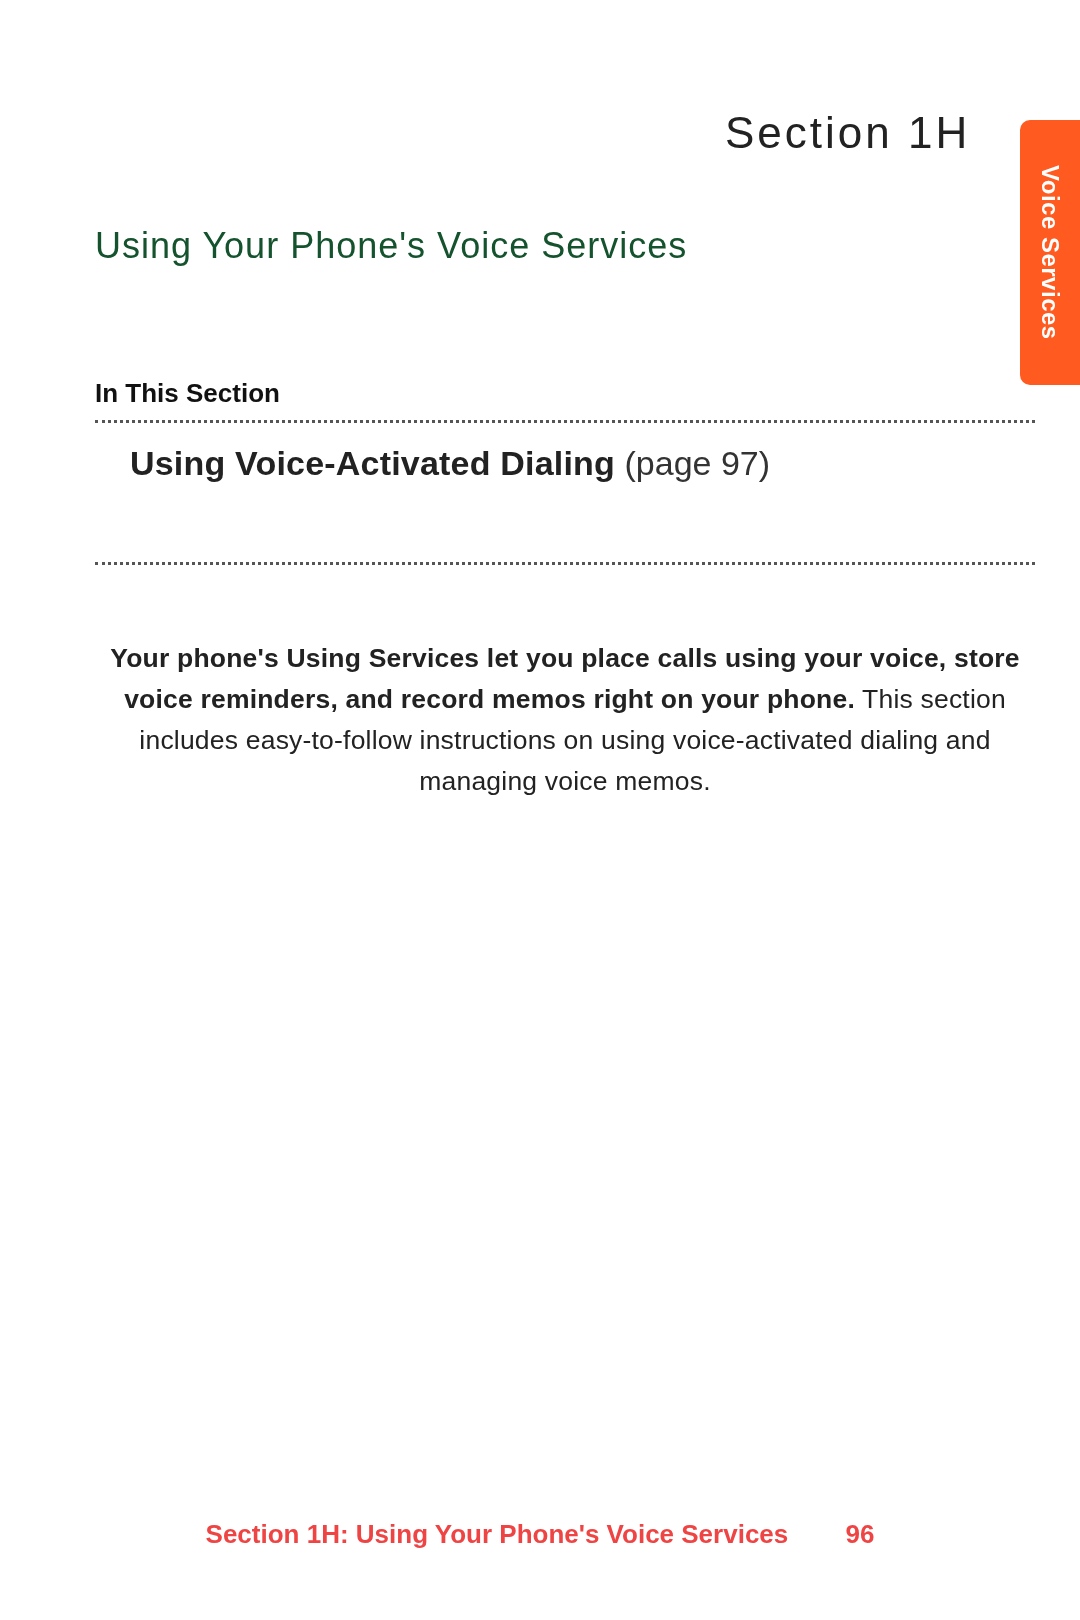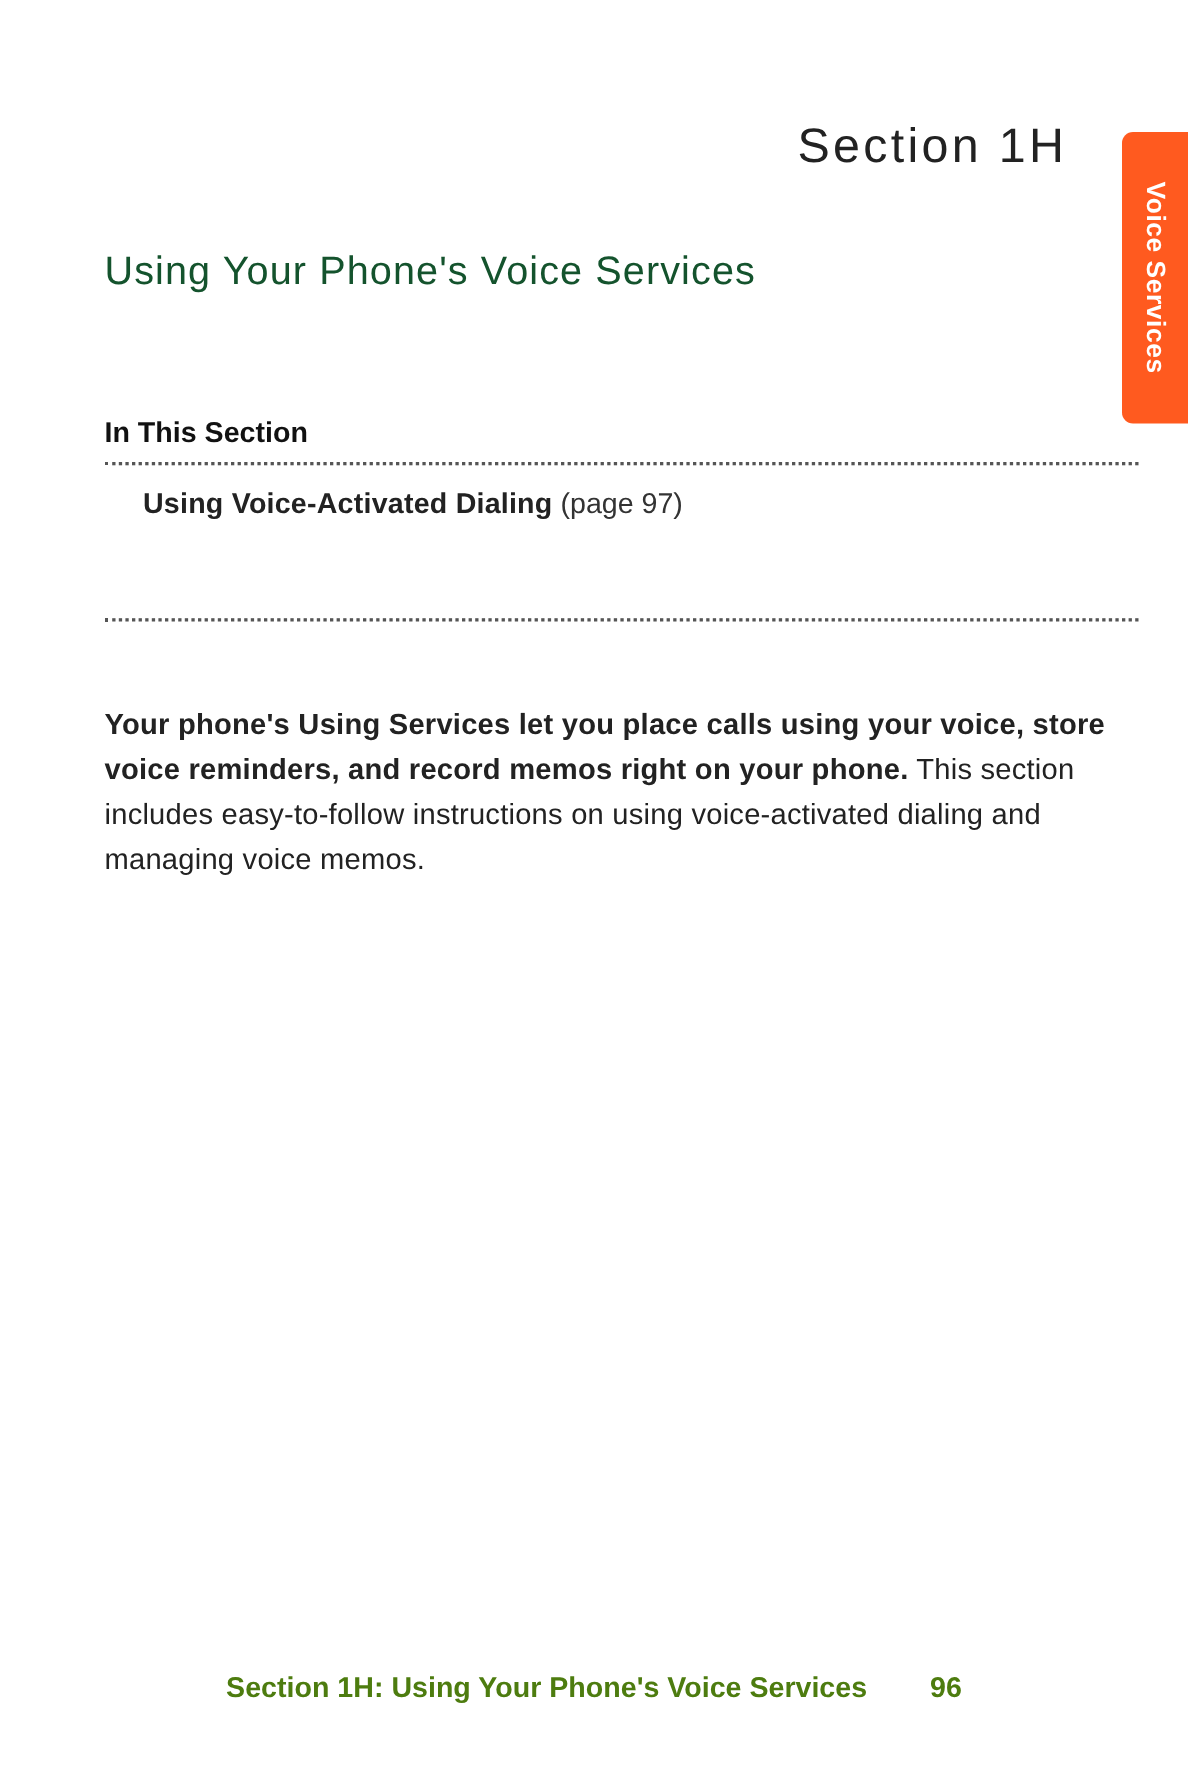--- a/index.html
+++ b/index.html
@@ -28,20 +28,21 @@
     letter-spacing: 0.5px;
     white-space: nowrap;
   }
 
   .content {
     position: absolute;
     left: 95px;
     right: 0;
     top: 0;
     bottom: 0;
+    text-align: center;
   }
 
   .section-label {
     position: absolute;
     top: 108px;
     left: 630px;
     font-size: 44px;
     color: #222;
     letter-spacing: 3px;
     white-space: nowrap;
@@ -73,21 +74,21 @@
     width: 940px;
     border-top: 3px dotted #555;
   }
   .dotted.top { top: 420px; }
   .dotted.bot { top: 562px; }
 
   .toc {
     position: absolute;
     top: 438px;
     left: 35px;
-    font-size: 26px;
+    font-size: 34px;
     line-height: 1.5;
   }
   .toc-item { margin-bottom: 28px; }
   .toc-item .label { font-weight: 700; letter-spacing: 0.2px; }
   .toc-item .ref { font-weight: 400; color: #333; }
 
   .body-text {
     position: absolute;
     top: 638px;
     left: 0;
@@ -99,21 +100,21 @@
   .body-text .bold { font-weight: 700; }
 
   .footer {
     position: absolute;
     bottom: 70px;
     left: 0;
     width: 1080px;
     text-align: center;
     font-size: 26px;
     font-weight: 700;
-    color: #4d7c0f;
+    color: #ef4444;
   }
   .footer .pn { margin-left: 50px; }
 </style>
 </head>
 <body>
 
 <div class="page">
 
   <div class="side-tab">
     <span>Voice Services</span>

